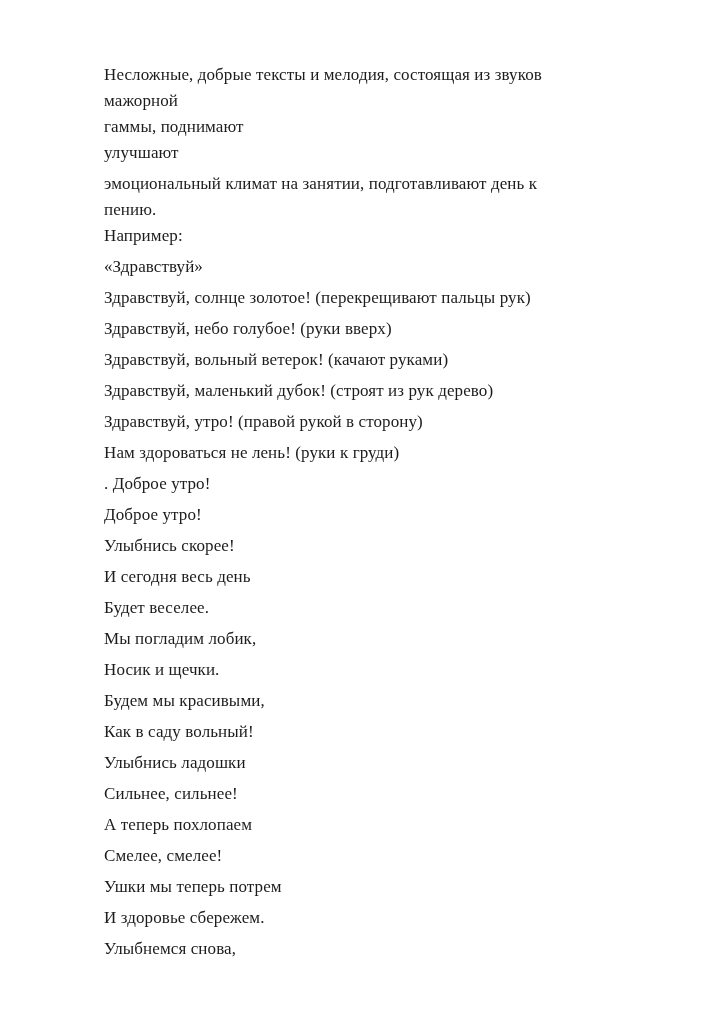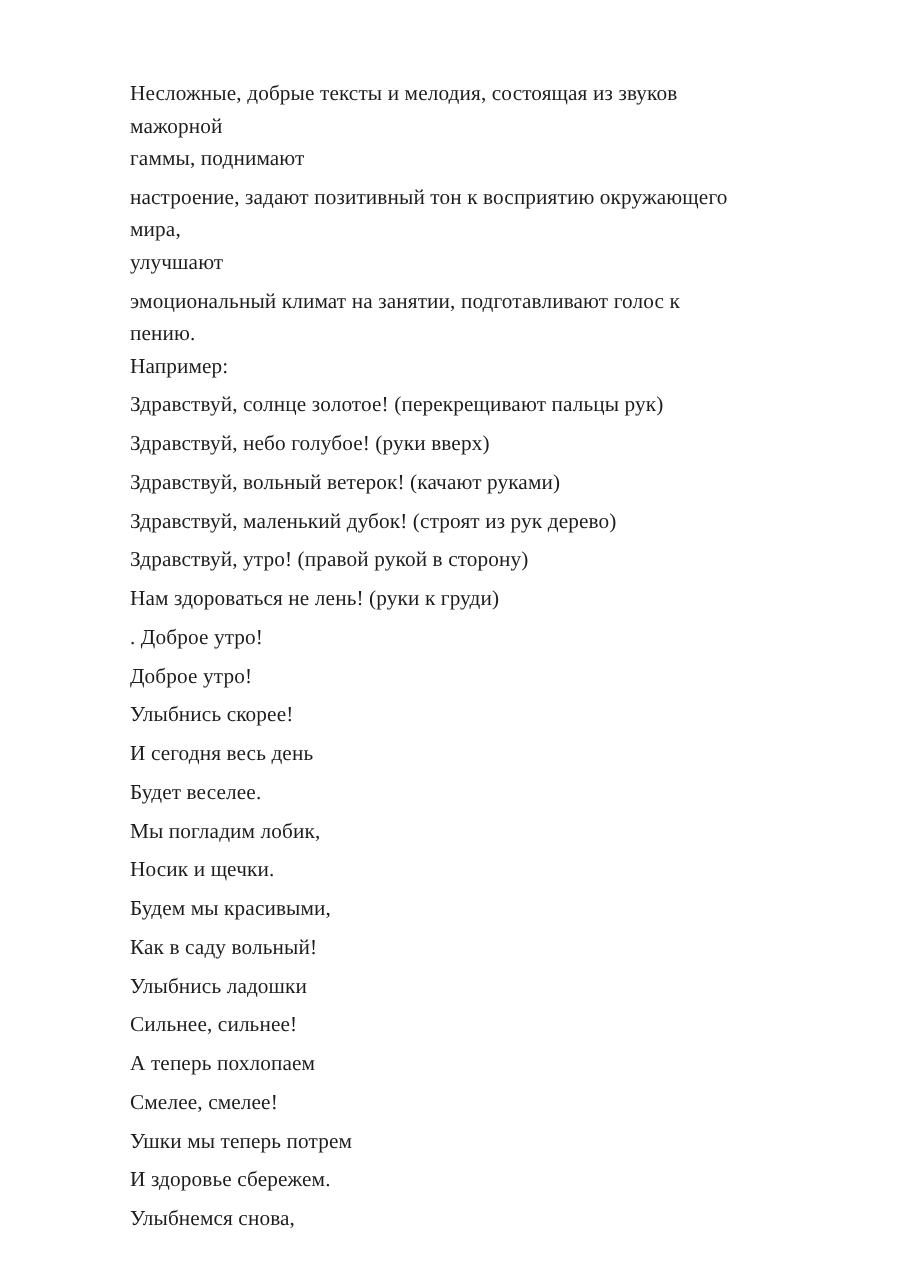--- a/index.html
+++ b/index.html
@@ -30,24 +30,24 @@
   .para {
     margin-top: 5px;
   }
 </style>
 </head>
 <body>
 
 <div class="page">
   <div class="line">Несложные, добрые тексты и мелодия, состоящая из звуков мажорной</div>
   <div class="line">гаммы, поднимают</div>
-  <div class="line para">настроение, задают позитивный тон к восприятию окружающего мира,</div>
   <div class="line">улучшают</div>
-  <div class="line para">эмоциональный климат на занятии, подготавливают голос к пению.</div>
+  <div class="line para">эмоциональный климат на занятии, подготавливают день к пению.</div>
   <div class="line">Например:</div>
+  <div class="line para">«Здравствуй»</div>
   <div class="line para">Здравствуй, солнце золотое! (перекрещивают пальцы рук)</div>
   <div class="line para">Здравствуй, небо голубое! (руки вверх)</div>
   <div class="line para">Здравствуй, вольный ветерок! (качают руками)</div>
   <div class="line para">Здравствуй, маленький дубок! (строят из рук дерево)</div>
   <div class="line para">Здравствуй, утро! (правой рукой в сторону)</div>
   <div class="line para">Нам здороваться не лень! (руки к груди)</div>
   <div class="line para">. Доброе утро!</div>
   <div class="line para">Доброе утро!</div>
   <div class="line para">Улыбнись скорее!</div>
   <div class="line para">И сегодня весь день</div>

